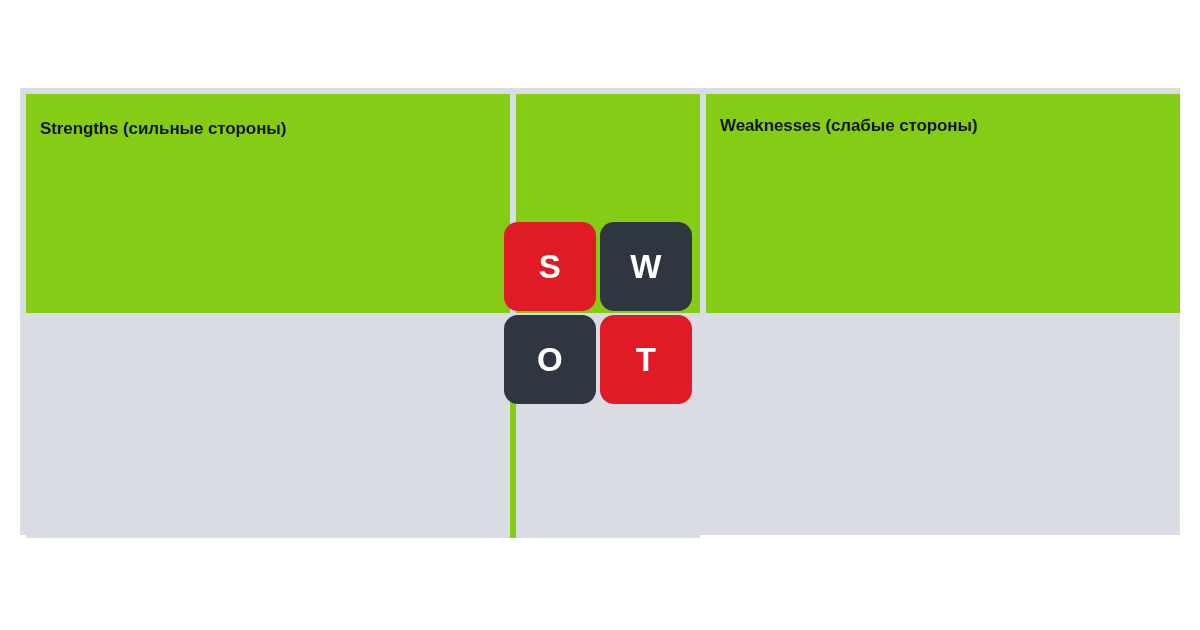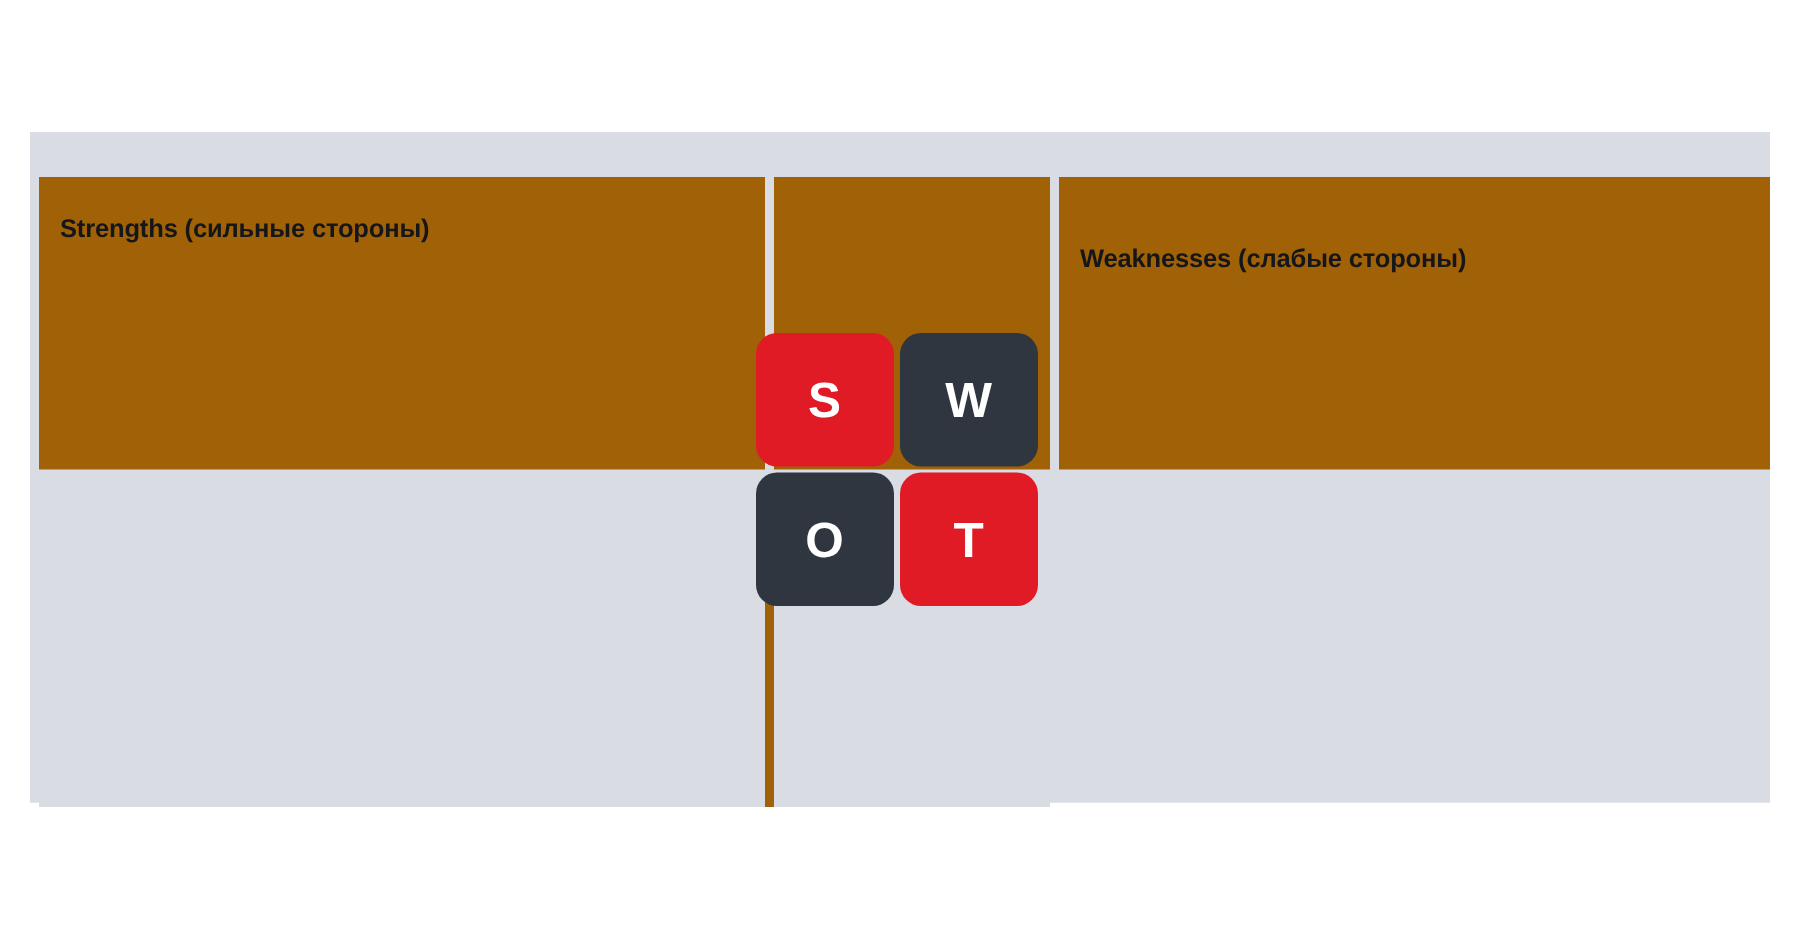--- a/index.html
+++ b/index.html
@@ -30,42 +30,41 @@
     height: 447px;
     box-sizing: border-box;
     border: 6px solid #d9dde3;
     background: #d9dde3;
     display: grid;
     grid-template-columns: 484px 6px 184px 6px 474px;
     grid-template-rows: 219px 6px 219px;
   }
 
   .cell {
-    background: #a16207;
+    background: #84cc16;
     position: relative;
     overflow: hidden;
-    margin-top: 24px;
   }
 
   .divider-v, .divider-h {
     background: #d9dde3;
   }
 
   .quadrant-label {
     position: absolute;
     left: 14px;
     font-size: 17px;
     font-weight: bold;
     color: #14161a;
     letter-spacing: -0.1px;
     white-space: nowrap;
     line-height: 1.2;
   }
   .quadrant-label.top   { top: 25px; }
-  .quadrant-label.right-top { top: 45px; }
+  .quadrant-label.right-top { top: 22px; }
   .quadrant-label.bottom { top: 39px; }
   .quadrant-label.right-bottom { top: 42px; }
 
   
   .tiles {
     position: absolute;
     left: 504px;
     top: 222px;
     width: 188px;
     height: 182px;

